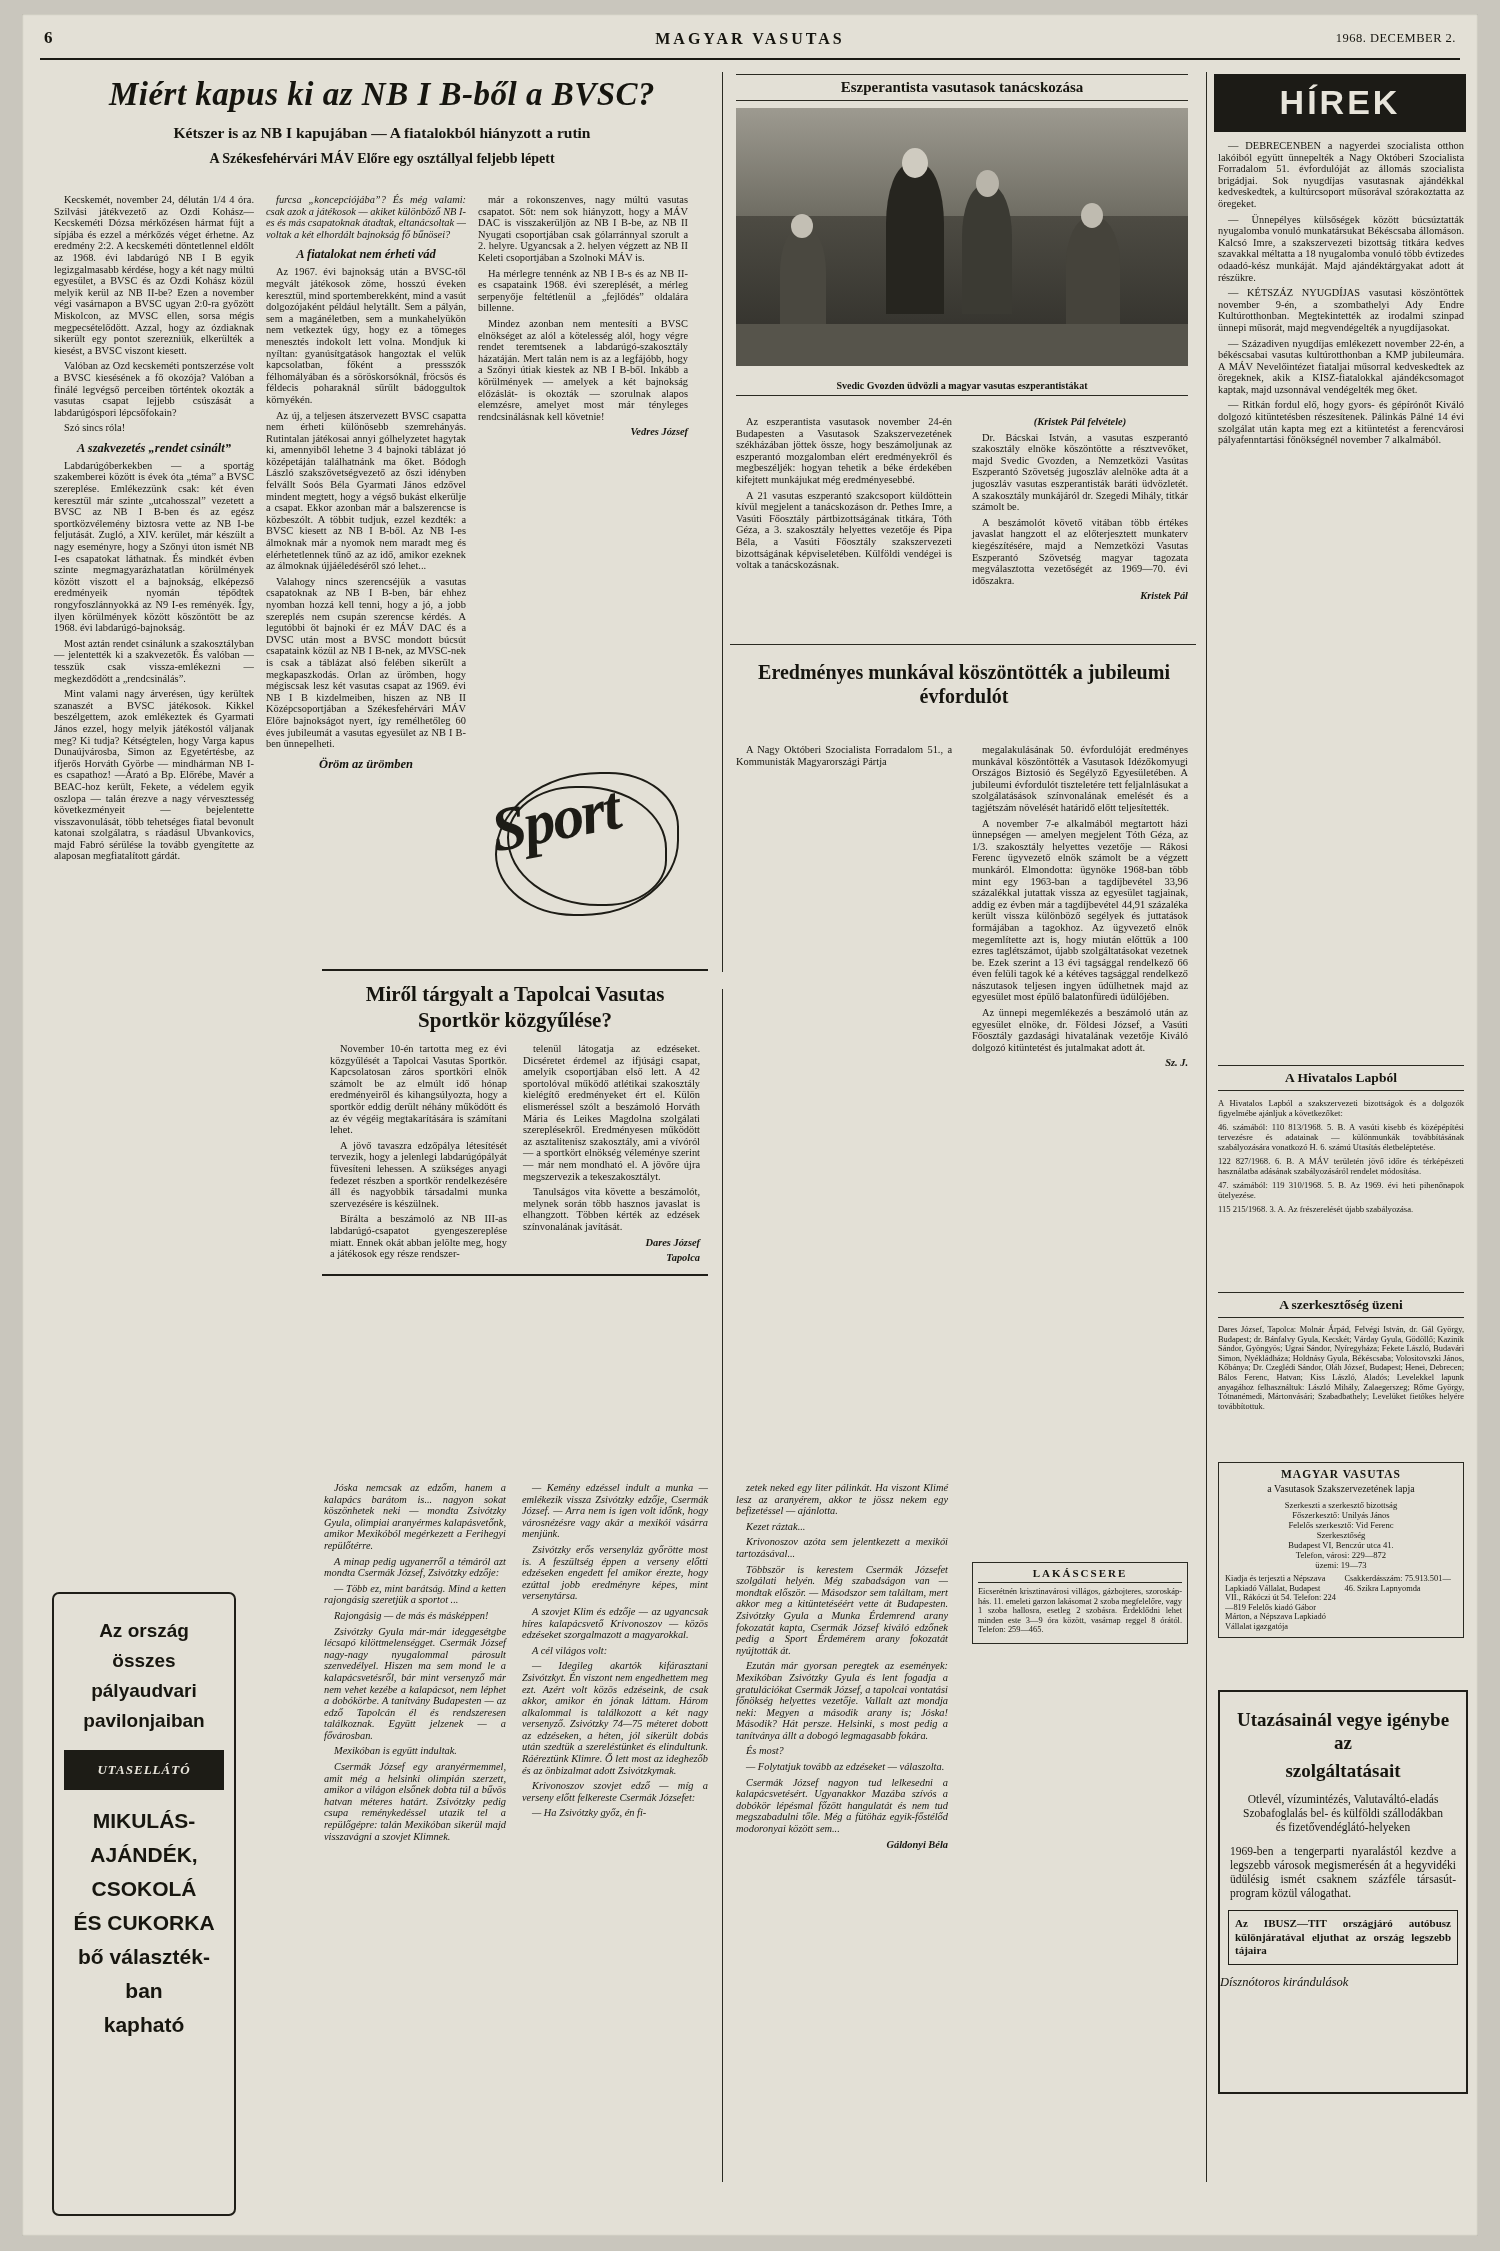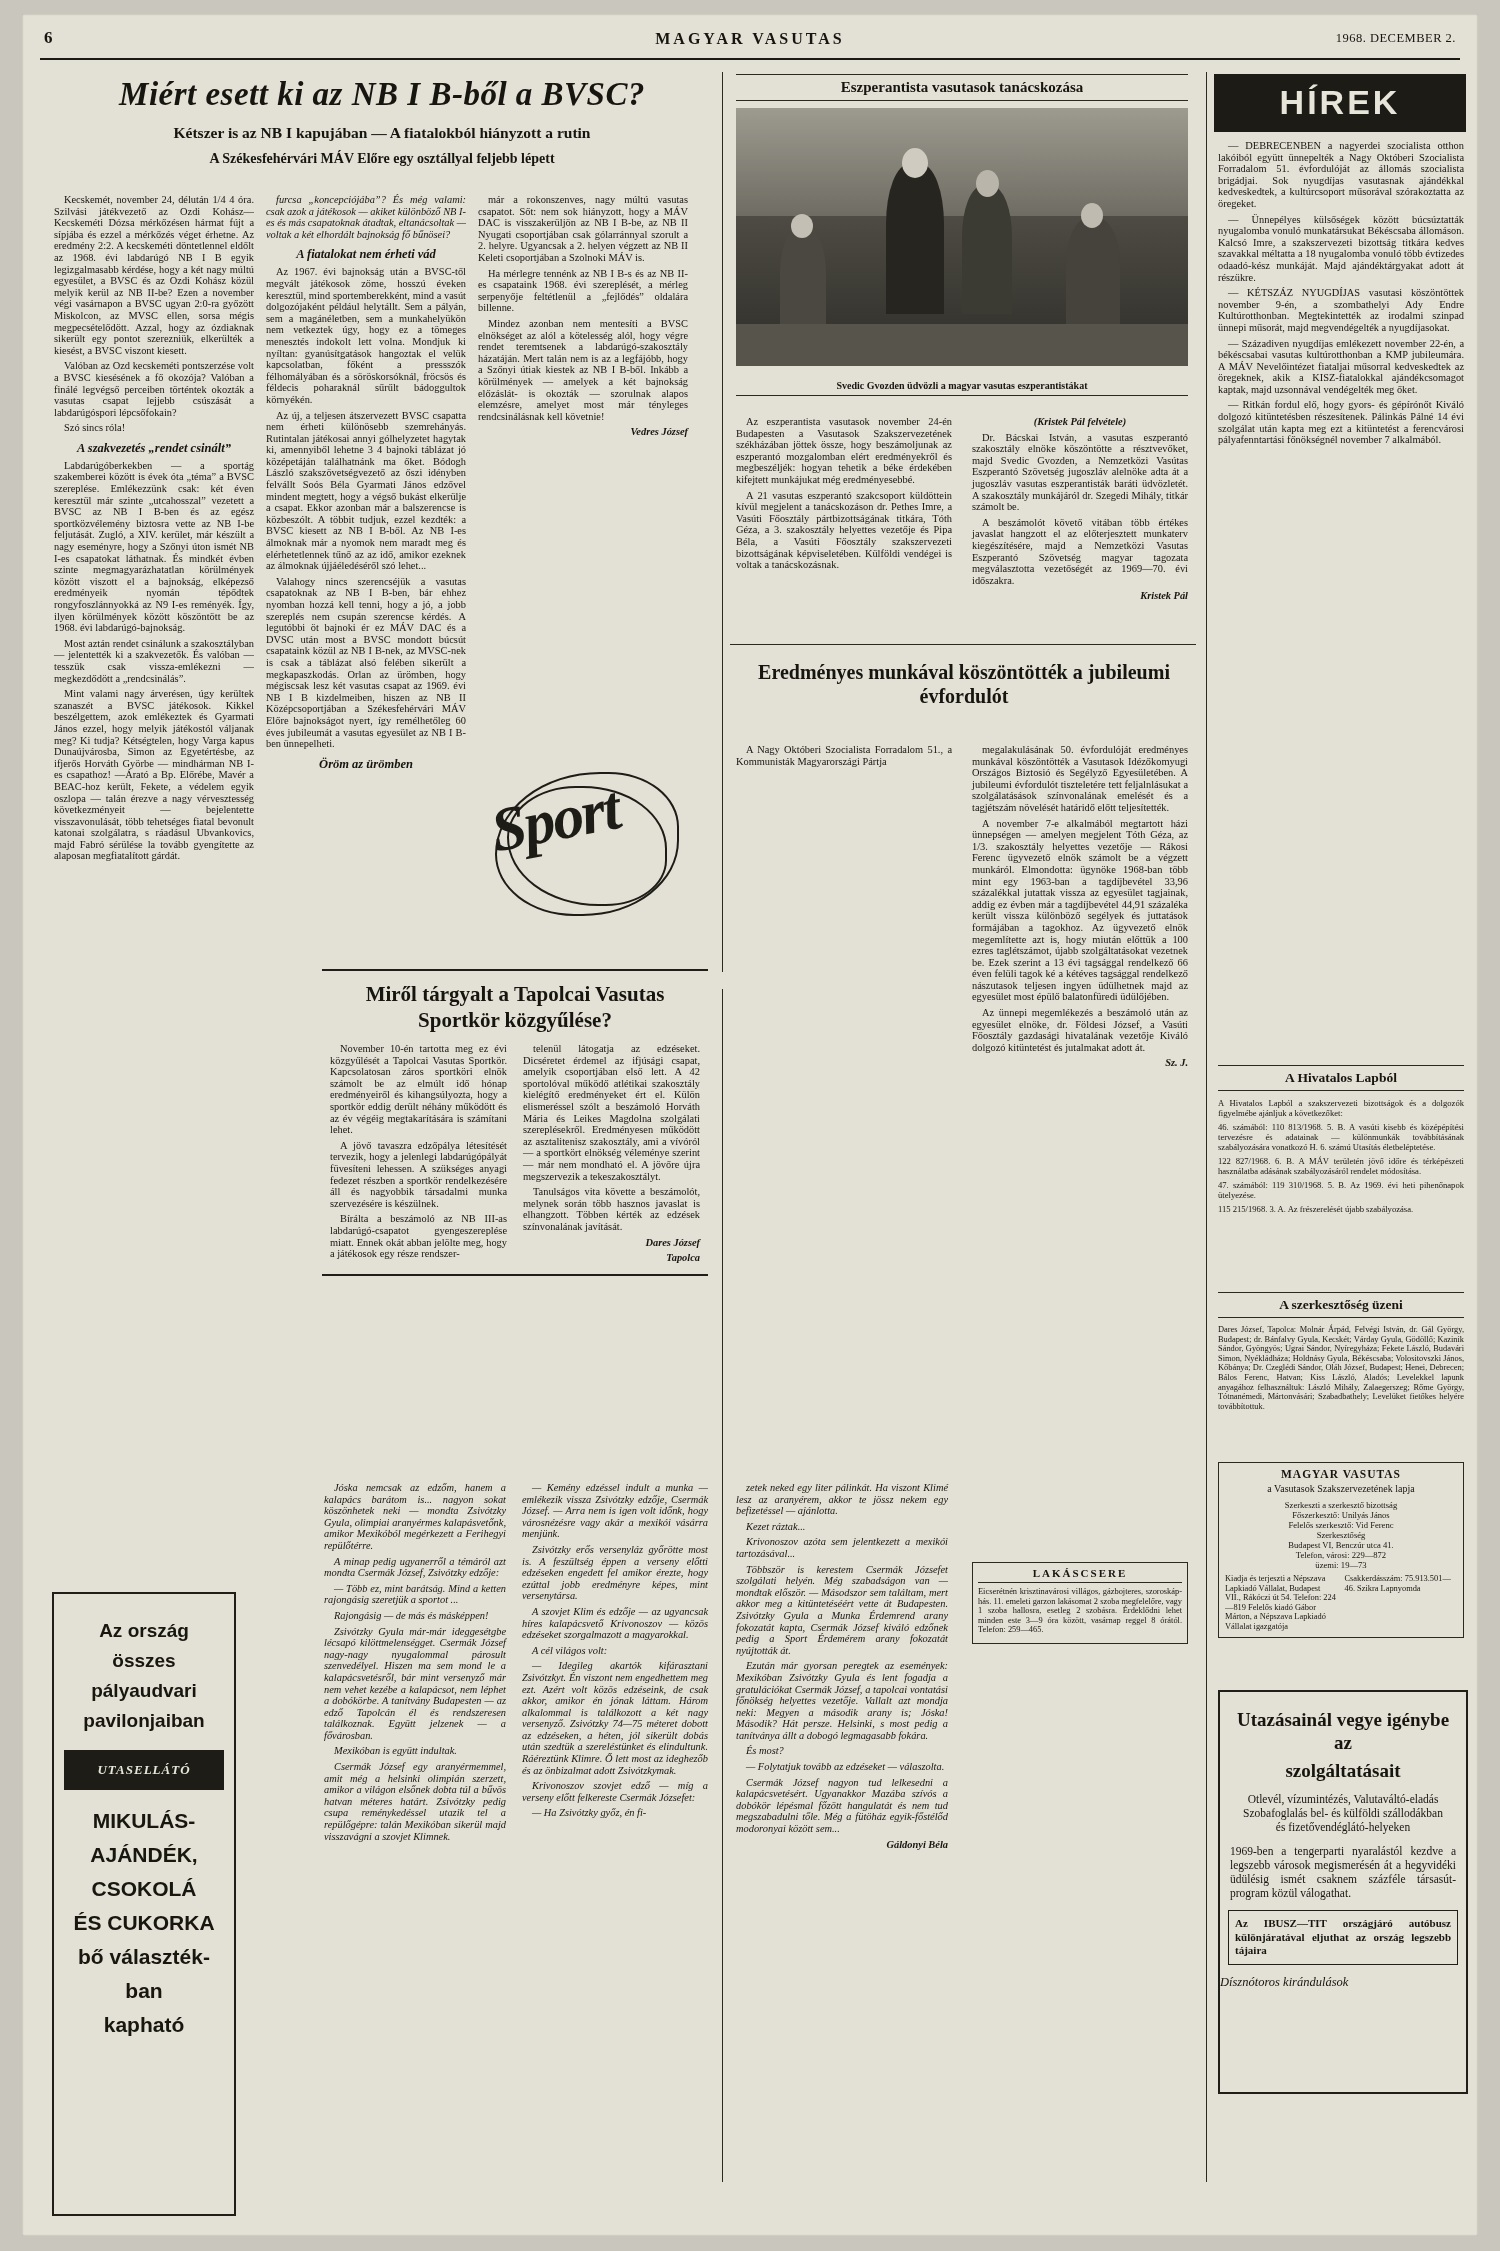--- a/index.html
+++ b/index.html
@@ -91,21 +91,21 @@
     font-weight:bold;font-size:15px;text-align:center;padding:4px 0;margin:6px 0 7px 0;
   }
   .ttl-center{
     text-align:center;font-weight:bold;font-size:20px;line-height:24px;margin-bottom:8px;
   }
 
   
   .adbox{
     position:absolute;border:2px solid #1f1e18;background:#e3e0d6;
   }
-  .ad-left{left:30px;top:1578px;width:180px;height:620px;}
+  .ad-left{left:30px;top:1578px;width:180px;height:620px;border-radius:7px;}
   .ad-left .lines{
     font-family:"Liberation Sans", sans-serif;font-weight:bold;
     text-align:center;color:#17160f;
   }
   .ad-left .l1{font-size:19px;line-height:30px;margin-top:22px;}
   .ad-left .ribbon{
     margin:14px 10px;background:#1d1c16;color:#e8e5db;font-size:13px;
     letter-spacing:1px;padding:12px 0;text-align:center;font-style:italic;font-weight:bold;
   }
   .ad-left .l2{font-size:21px;line-height:34px;}
@@ -152,21 +152,21 @@
     <div class="mh-page">6</div>
     <div class="mh-title">MAGYAR VASUTAS</div>
     <div class="mh-date">1968. DECEMBER 2.</div>
   </div>
 
   <div class="vline" style="left:700px;top:58px;height:900px;"></div>
   <div class="vline" style="left:1184px;top:58px;height:2110px;"></div>
   <div class="vline" style="left:700px;top:975px;height:1193px;"></div>
 
   <div class="hl-main">
-    <div class="h1">Miért esett ki az NB I B-ből a BVSC?</div>
+    <div class="h1">Miért kapus ki az NB I B-ből a BVSC?</div>
     <div class="h2">Kétszer is az NB I kapujában — A fiatalokból hiányzott a rutin</div>
     <div class="h3">A Székesfehérvári MÁV Előre egy osztállyal feljebb lépett</div>
   </div>
 
   <div class="col tx" style="left:32px;top:180px;width:200px;">
     <p>Kecskemét, november 24, délután 1/4 4 óra. Szilvási játékvezető az Ozdi Kohász—Kecskeméti Dózsa mérkőzésen hármat fújt a sípjába és ezzel a mérkőzés véget érhetne. Az eredmény 2:2. A kecskeméti döntetlennel eldőlt az 1968. évi labdarúgó NB I B egyik legizgalmasabb kérdése, hogy a két nagy múltú egyesület, a BVSC és az Ozdi Kohász közül melyik kerül az NB II-be? Ezen a november végi vasárnapon a BVSC ugyan 2:0-ra győzött Miskolcon, az MVSC ellen, sorsa mégis megpecsételődött. Azzal, hogy az ózdiaknak sikerült egy pontot szerezniük, elkerülték a kiesést, a BVSC viszont kiesett.</p>
     <p>Valóban az Ozd kecskeméti pontszerzése volt a BVSC kiesésének a fő okozója? Valóban a finálé legvégső perceiben történtek okozták a vasutas csapat lejjebb csúszását a labdarúgóspori lépcsőfokain?</p>
     <p>Szó sincs róla!</p>
     <div class="subhead">A szakvezetés „rendet csinált”</div>
     <p>Labdarúgóberkekben — a sportág szakemberei között is évek óta „téma” a BVSC szereplése. Emlékezzünk csak: két éven keresztül már szinte „utcahosszal” vezetett a BVSC az NB I B-ben és az egész sportközvélemény biztosra vette az NB I-be feljutását. Zugló, a XIV. kerület, már készült a nagy eseményre, hogy a Szőnyi úton ismét NB I-es csapatokat láthatnak. És mindkét évben szinte megmagyarázhatatlan körülmények között viszott el a bajnokság, elképezső eredményeik nyomán tépődtek rongyfoszlánnyokká az N9 I-es reményék. Így, ilyen körülmények között köszöntött be az 1968. évi labdarúgó-bajnokság.</p>

